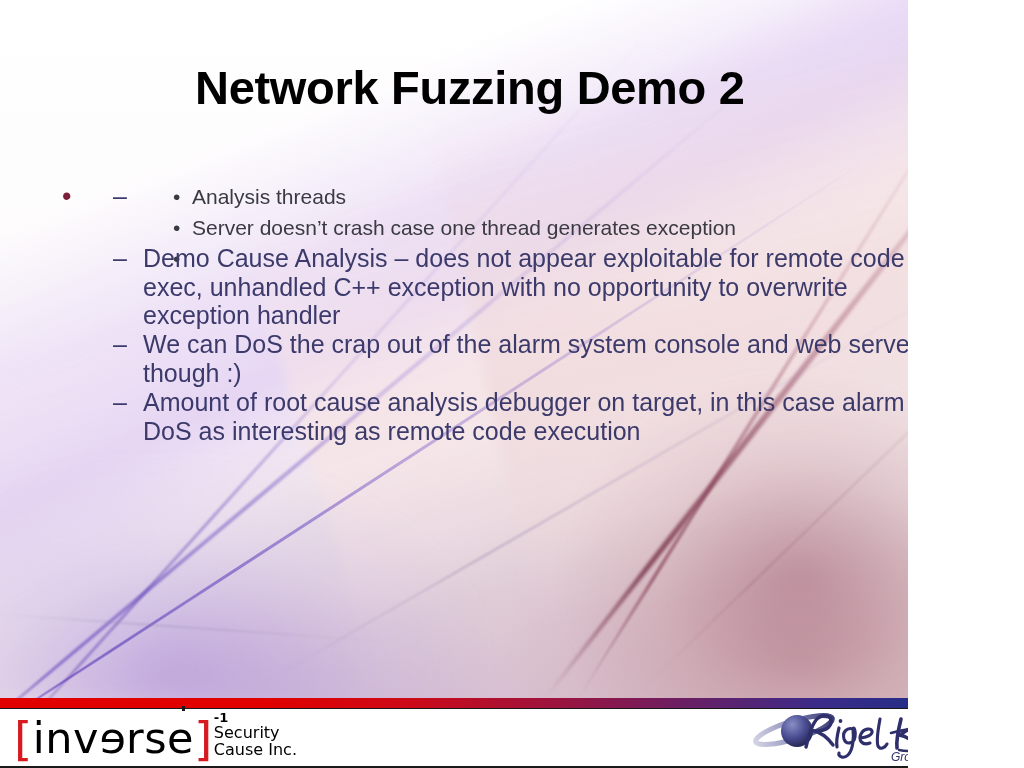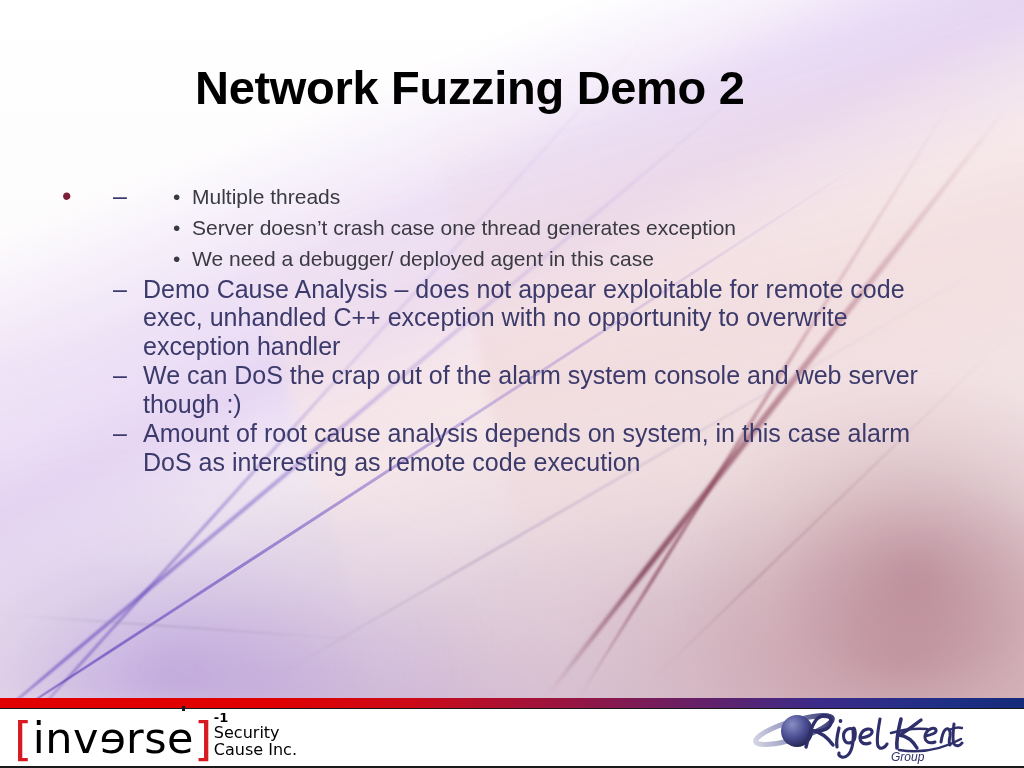--- a/index.html
+++ b/index.html
@@ -7,21 +7,21 @@
 
   html, body {
     width:1024px; height:768px;
     overflow:hidden;
     background:#ffffff;
     font-family:"Liberation Sans", sans-serif;
   }
 
   .slide {
     position:relative;
-    width:1024px; height:768px;
+    width:908px; height:768px;
     overflow:hidden;
     background:#ffffff;
   }
 
   
   .bg-art {
     position:absolute; inset:0;
     pointer-events:none;
     overflow:hidden;
   }
@@ -276,46 +276,45 @@
     <div class="lvl1">
       <span class="bullet">•</span>
     </div>
 
     <div class="lvl2">
       <span class="bullet">–</span>
     </div>
 
     <div class="lvl3">
       <span class="bullet">•</span>
-      <span>Multiple threads</span>
+      <span>Analysis threads</span>
     </div>
 
     <div class="lvl3">
       <span class="bullet">•</span>
       <span>Server doesn’t crash case one thread generates exception</span>
     </div>
 
     <div class="lvl3">
       <span class="bullet">•</span>
-      <span>We need a debugger/ deployed agent in this case</span>
     </div>
 
     <div class="lvl2">
       <span class="bullet">–</span>
       <span>Demo Cause Analysis – does not appear exploitable for remote code exec, unhandled C++ exception with no opportunity to overwrite exception handler</span>
     </div>
 
     <div class="lvl2">
       <span class="bullet">–</span>
       <span>We can DoS the crap out of the alarm system console and web server though :)</span>
     </div>
 
     <div class="lvl2">
       <span class="bullet">–</span>
-      <span>Amount of root cause analysis depends on system, in this case alarm DoS as interesting as remote code execution</span>
+      <span>Amount of root cause analysis debugger on target, in this case alarm DoS as interesting as remote code execution</span>
     </div>
 
   </div>
 
   <div class="footer-bar"></div>
 
   <div class="footer-band">
 
     <div class="logo-inverse">
       <div class="inv-word">

